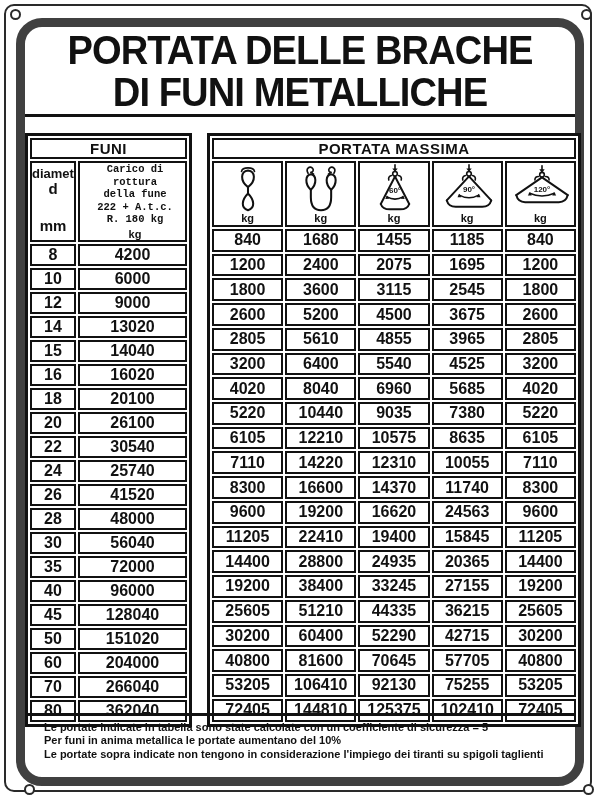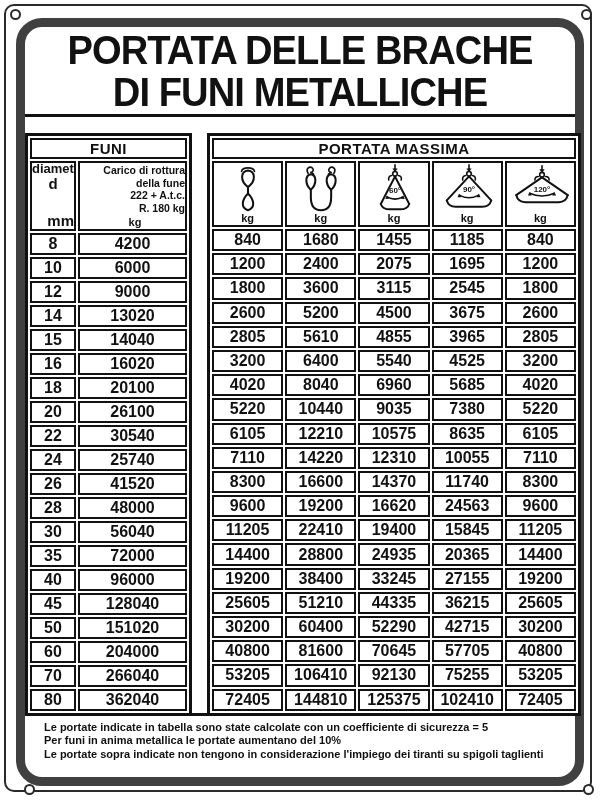--- a/index.html
+++ b/index.html
@@ -42,23 +42,23 @@
     border:2px solid #111; padding:0; text-align:center; font-weight:bold;
     overflow:hidden; box-sizing:border-box; background:#fff;
   }
   .t-funi { width:161px; }
   .t-portata { width:374px; }
   .table-title th { height:20px; font-size:15px; letter-spacing:0.5px; }
   .subhead th { height:66px; vertical-align:middle; }
   tbody td { height:22px; font-size:16px; line-height:18px; }
   .diam-line1 { font-size:13px; line-height:12px; font-weight:bold; }
   .diam-line2 { font-size:15px; line-height:17px; font-weight:bold; }
-  .diam-line3 { font-size:15px; line-height:16px; font-weight:bold; margin-top:21px;text-align:right; }
+  .diam-line3 { font-size:15px; line-height:16px; font-weight:bold; margin-top:21px; }
   .carico-head { text-align:left; padding-left:5px; }
-  .carico-text { font-size:10.5px; line-height:12.5px; text-align:right; }
+  .carico-text { font-size:10.5px; line-height:12.5px; text-align:center;font-family:Liberation Mono, monospace; }
   .carico-kg { font-size:11px; line-height:12px; text-align:center; margin-top:2px; }
   .icon-cell svg { display:block; margin:0 auto; }
   .kg-label { font-size:11px; line-height:12px; }
   .notes-rule { position:absolute; top:686px; left:0; right:0; border-top:3px solid #111; }
   .notes {
     position:absolute; top:694px; left:19px; right:4px;
     font-size:11px; font-weight:bold; line-height:13.4px; white-space:nowrap;
   }
   .sling-stroke { fill:none; stroke:#111; stroke-width:2.2; stroke-linecap:round; stroke-linejoin:round; }
   .sling-thin { fill:none; stroke:#111; stroke-width:1.8; stroke-linecap:round; stroke-linejoin:round; }

